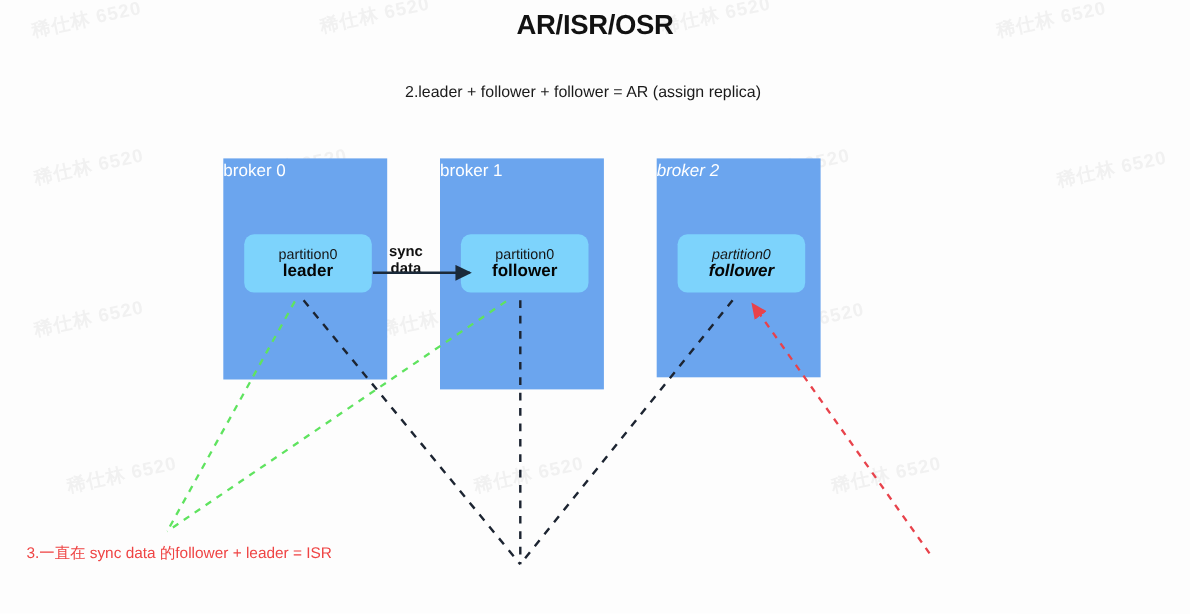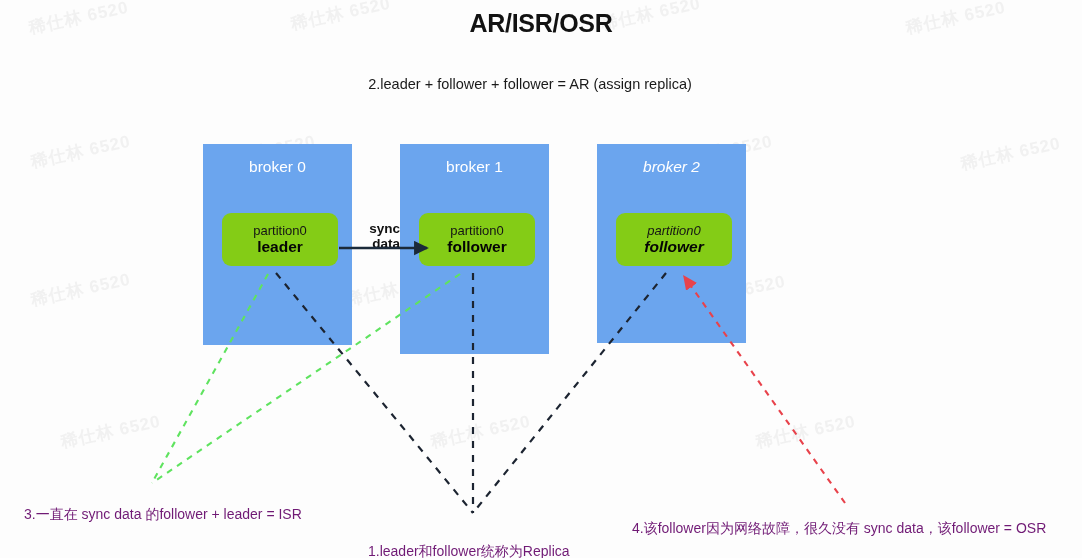--- a/index.html
+++ b/index.html
@@ -54,34 +54,33 @@
   }
 
   
   .broker {
     position: absolute;
     background: #6ba5ee;
     width: 149px;
   }
   .broker-label {
     position: absolute;
-    top: 14px;
+    top: 3px;
     left: 0;
     width: 100%;
-    text-align: center;
     color: #ffffff;
     font-size: 15.5px;
   }
   .partition {
     position: absolute;
     left: 19px;
     top: 69px;
     width: 116px;
     height: 53px;
-    background: #84cc16;
+    background: #7dd3fc;
     border-radius: 9px;
     box-sizing: border-box;
     display: flex;
     flex-direction: column;
     align-items: center;
     justify-content: center;
     line-height: 1.12;
   }
   .partition .p-top {
     font-size: 13px;
@@ -93,43 +92,42 @@
     color: #050505;
     text-align: center;
   }
 
   
   #sync-label {
     position: absolute;
     left: 338px;
     top: 221px;
     width: 62px;
-    text-align: right;
+    text-align: center;
     font-size: 13.5px;
     font-weight: bold;
     color: #101010;
   }
 
   
   #wires {
     position: absolute;
     left: 0;
     top: 0;
     width: 1082px;
     height: 558px;
     pointer-events: none;
   }
 
   
   .caption {
     position: absolute;
     font-size: 14px;
-    color: #701a75;
+    color: #ef4444;
     white-space: nowrap;
-    margin-top: 12px;
   }
   #cap-isr { left: 24px; top: 494px; }
   #cap-replica { left: 368px; top: 531px; }
   #cap-osr { left: 632px; top: 508px; }
 
   #site-watermark {
     position: absolute;
     left: 900px;
     top: 528px;
     font-size: 14px;
@@ -203,18 +201,16 @@
     <line x1="460" y1="274" x2="152" y2="483" stroke="#5fe35f" stroke-width="2.1" stroke-dasharray="6 6"></line>
 
     <line x1="276" y1="273" x2="473" y2="513" stroke="#1c2431" stroke-width="2.2" stroke-dasharray="7 7"></line>
     <line x1="473" y1="273" x2="473" y2="513" stroke="#1c2431" stroke-width="2.2" stroke-dasharray="7 7"></line>
     <line x1="666" y1="273" x2="473" y2="513" stroke="#1c2431" stroke-width="2.2" stroke-dasharray="7 7"></line>
 
     <line x1="845" y1="503" x2="686" y2="279" stroke="#e8424b" stroke-width="2.1" stroke-dasharray="6 6" marker-end="url(#arrow-red)"></line>
   </svg>
 
   <div class="caption" id="cap-isr">3.一直在 sync data 的follower + leader  = ISR</div>
-  <div class="caption" id="cap-replica">1.leader和follower统称为Replica</div>
-  <div class="caption" id="cap-osr">4.该follower因为网络故障，很久没有 sync data，该follower = OSR</div>
 
   <div id="site-watermark">@稀土掘金技术社区</div>
 
 </div>
 
 </body></html>

